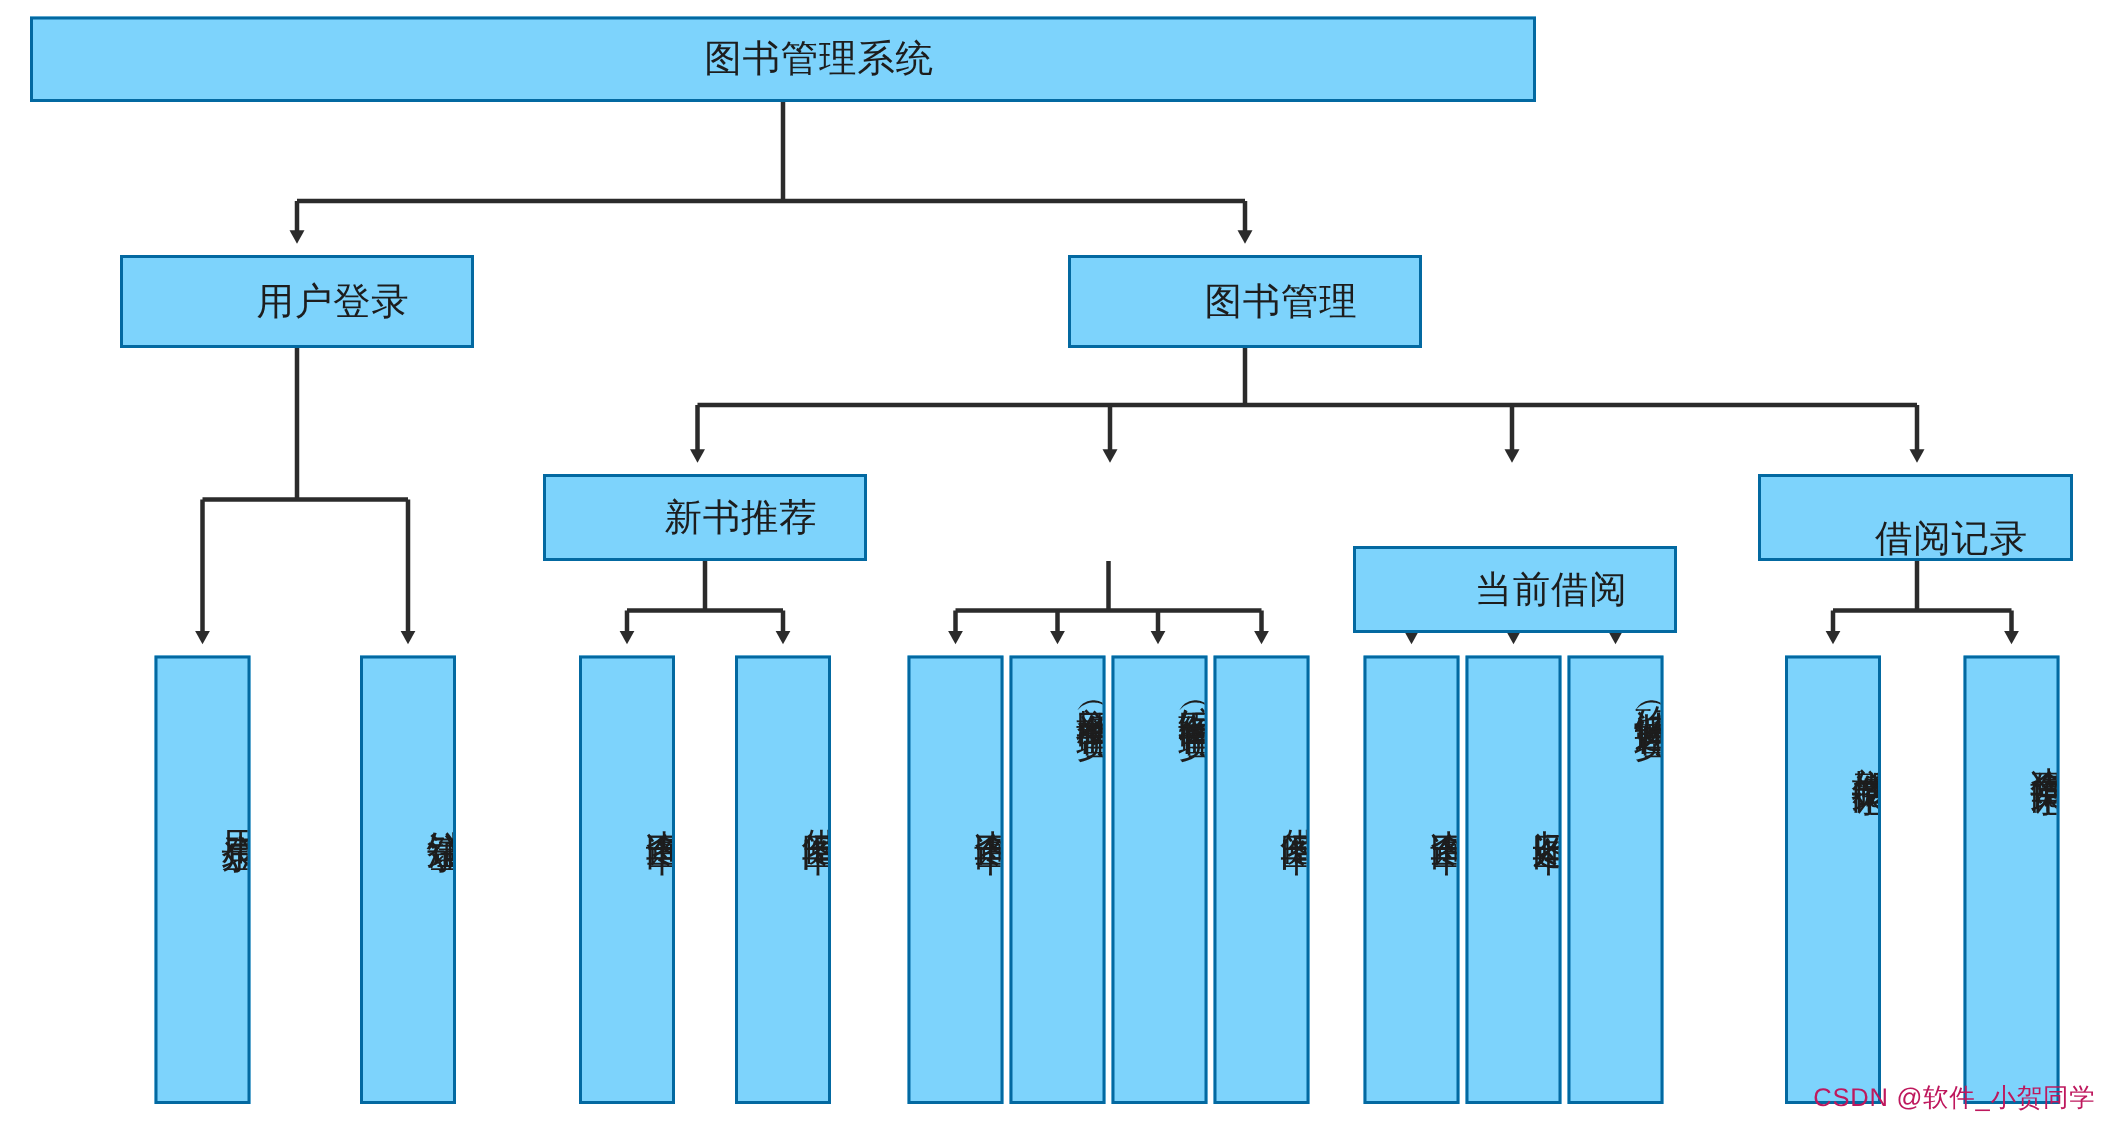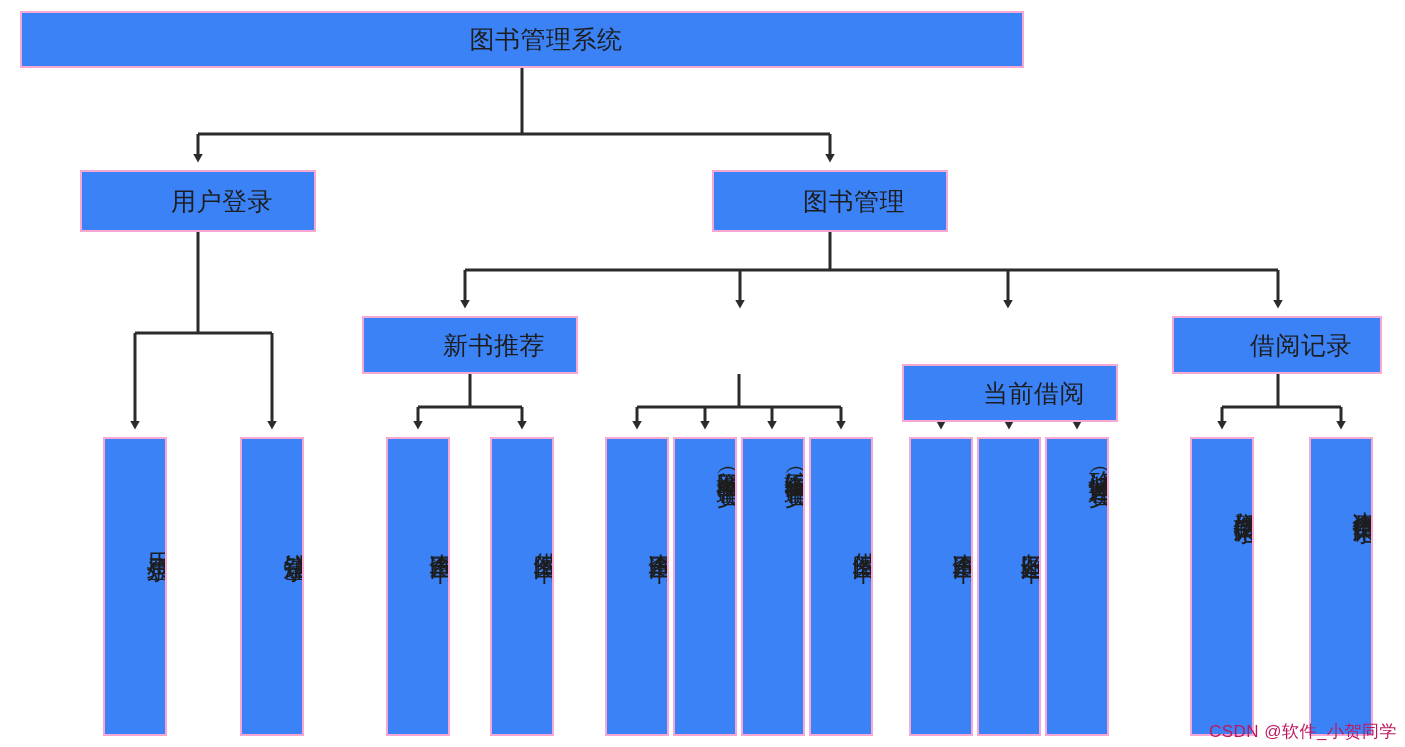--- a/index.html
+++ b/index.html
@@ -23,22 +23,22 @@
     position: absolute;
     left: 0;
     top: 0;
     width: 1405px;
     height: 747px;
     pointer-events: none;
   }
   .node {
     position: absolute;
     box-sizing: border-box;
-    background: #3b82f6;
-    border: 2px solid #f9a8d4;
+    background: #7dd3fc;
+    border: 2px solid #0369a1;
     display: flex;
     align-items: center;
     justify-content: center;
     overflow: hidden;
     padding-left: 48px;
   }
   .node-label {
     color: #1d1d1d;
     white-space: nowrap;
     letter-spacing: 0.5px;
@@ -140,21 +140,21 @@
   <div class="node horizontal" style="left:712px; top:170px; width:236px; height:62px;">
     <span class="node-label">图书管理</span>
   </div>
 
   <div class="node horizontal" style="left:362px; top:316px; width:216px; height:58px;">
     <span class="node-label">新书推荐</span>
   </div>
   <div class="node horizontal" style="left:902px; top:316px; width:216px; height:58px;margin-top:48px;">
     <span class="node-label">当前借阅</span>
   </div>
-  <div class="node horizontal" style="left:1172px; top:316px; width:210px; height:58px;">
+  <div class="node horizontal" style="left:1172px; top:316px; width:210px; height:58px;align-items:flex-end;">
     <span class="node-label">借阅记录</span>
   </div>
 
   <div class="node vertical mid" style="left:103px; top:437px; width:64px; height:299px;">
     <span class="node-label">用户登录</span>
   </div>
   <div class="node vertical mid" style="left:240px; top:437px; width:64px; height:299px;">
     <span class="node-label">注销登录</span>
   </div>
 

